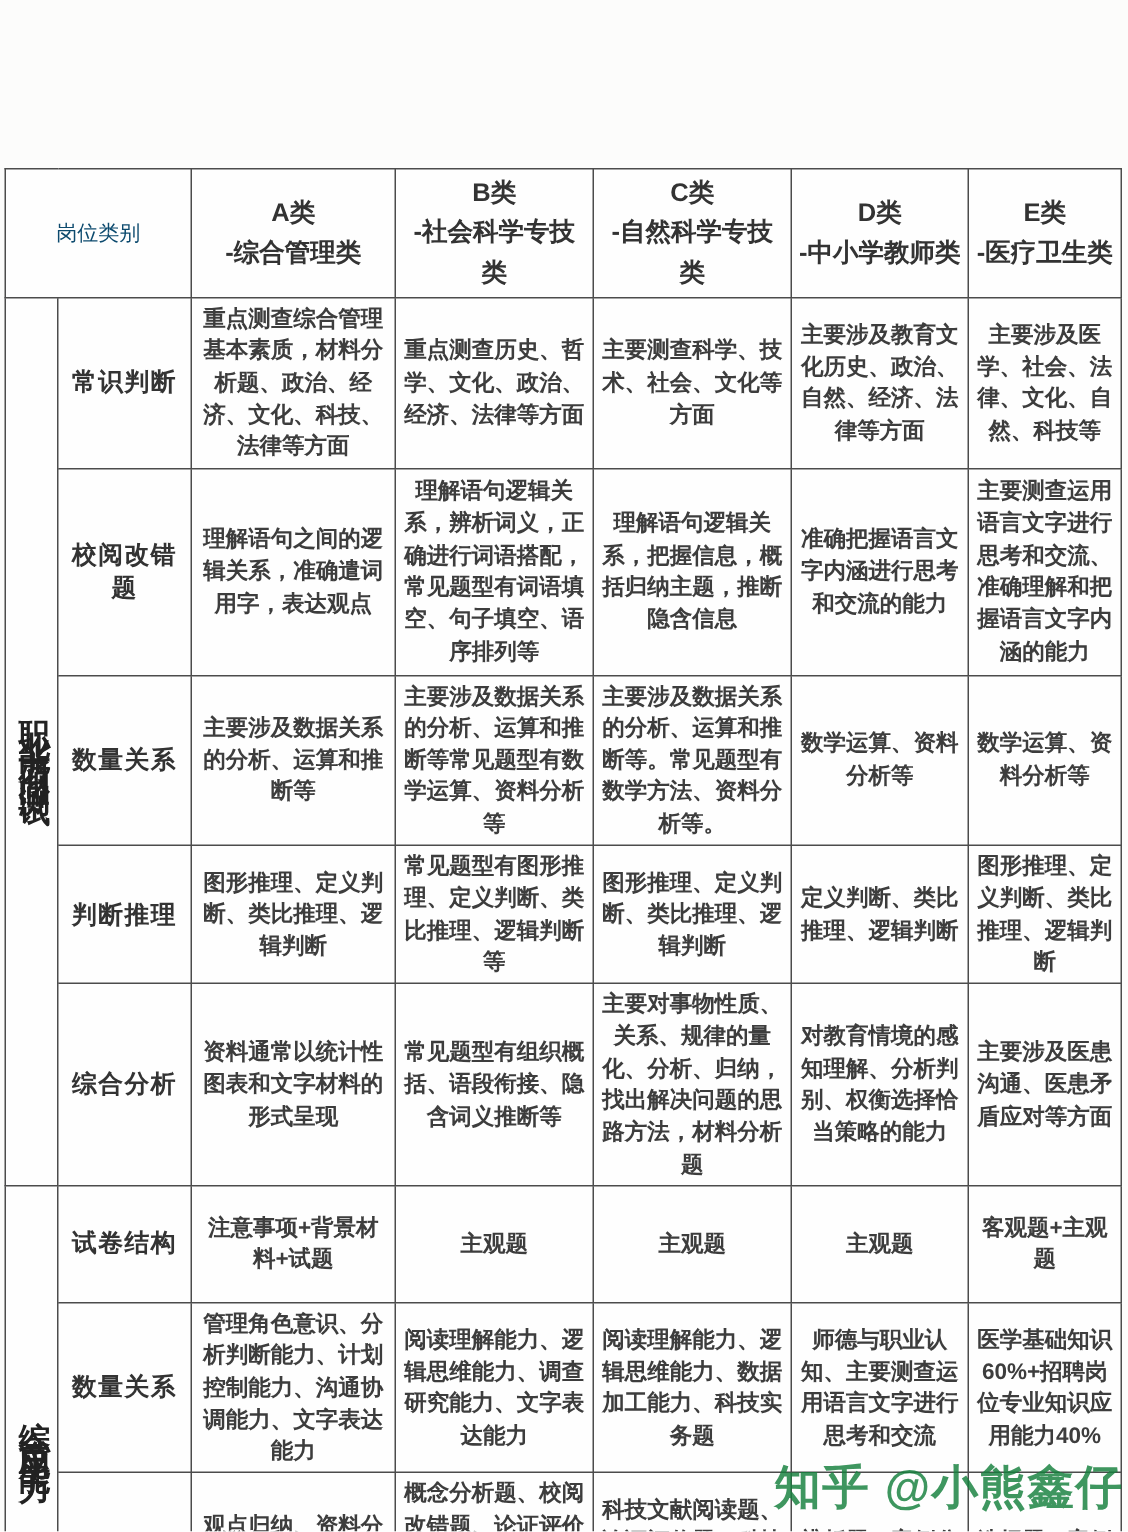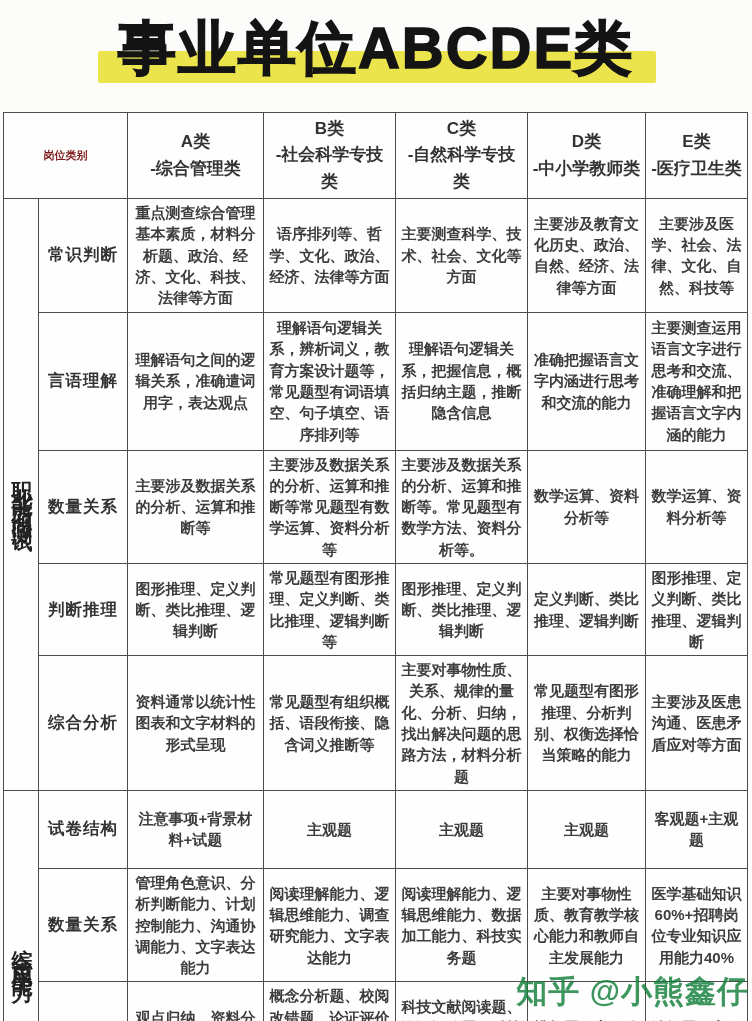--- a/index.html
+++ b/index.html
@@ -63,21 +63,21 @@
   }
   tr.hrow   { height: 76px; }
   tr.rA     { height: 102px; }
   tr.rB     { height: 138px; }
   tr.rC     { height: 105px; }
   tr.rD     { height: 85px; }
   tr.rE     { height: 117px; }
   tr.rF     { height: 78px; }
   tr.rG     { height: 108px; }
   tr.rH     { height: 120px; }
-  th.corner { font-size: 11px; font-weight: 700; color: #7f1d1d; }
+  th.corner { font-size: 14px; font-weight: 400; color: #0c4a6e; }
   th.colh   { font-size: 17px; font-weight: 700; color: #333; line-height: 1.55; }
   td.rlabel { font-size: 16.5px; font-weight: 700; color: #333; letter-spacing: 1px; margin-top: 10px; }
   td.cell   { font-size: 15px; font-weight: 600; color: #3d3d3d; line-height: 1.42; }
   td.group  { padding: 0; }
   .vtext {
     display: inline-block;
     writing-mode: vertical-rl;
     text-orientation: upright;
     font-size: 21px;
     font-weight: 800;
@@ -99,21 +99,20 @@
   }
 </style>
 </head>
 <body>
 
 <div class="page">
 
   <div class="title-wrap">
     <span class="title-inner">
       <span class="title-hl"></span>
-      <span class="title-text">事业单位ABCDE类</span>
     </span>
   </div>
 
   <table class="cmp">
     <colgroup>
       <col style="width:35px">
         <col style="width:89px">
         <col style="width:136px">
       <col style="width:132px">
         <col style="width:132px">
@@ -146,29 +145,29 @@
       </tr>
     </thead>
     <tbody>
 
       <tr class="rA">
         <td rowspan="5" class="group">
           <span class="vtext">职业能力倾向测试</span>
         </td>
         <td class="rlabel">常识判断</td>
         <td class="cell">重点测查综合管理基本素质，材料分析题、政治、经济、文化、科技、法律等方面</td>
-        <td class="cell">语序排列等、哲学、文化、政治、经济、法律等方面</td>
+        <td class="cell">重点测查历史、哲学、文化、政治、经济、法律等方面</td>
         <td class="cell">主要测查科学、技术、社会、文化等方面</td>
         <td class="cell">主要涉及教育文化历史、政治、自然、经济、法律等方面</td>
         <td class="cell">主要涉及医学、社会、法律、文化、自然、科技等</td>
       </tr>
       <tr class="rB">
-        <td class="rlabel">言语理解</td>
+        <td class="rlabel">校阅改错题</td>
         <td class="cell">理解语句之间的逻辑关系，准确遣词用字，表达观点</td>
-        <td class="cell">理解语句逻辑关系，辨析词义，教育方案设计题等，常见题型有词语填空、句子填空、语序排列等</td>
+        <td class="cell">理解语句逻辑关系，辨析词义，正确进行词语搭配，常见题型有词语填空、句子填空、语序排列等</td>
         <td class="cell">理解语句逻辑关系，把握信息，概括归纳主题，推断隐含信息</td>
         <td class="cell">准确把握语言文字内涵进行思考和交流的能力</td>
         <td class="cell">主要测查运用语言文字进行思考和交流、准确理解和把握语言文字内涵的能力</td>
       </tr>
       <tr class="rC">
         <td class="rlabel">数量关系</td>
         <td class="cell">主要涉及数据关系的分析、运算和推断等</td>
         <td class="cell">主要涉及数据关系的分析、运算和推断等常见题型有数学运算、资料分析等</td>
         <td class="cell">主要涉及数据关系的分析、运算和推断等。常见题型有数学方法、资料分析等。</td>
         <td class="cell">数学运算、资料分析等</td>
@@ -180,41 +179,41 @@
         <td class="cell">常见题型有图形推理、定义判断、类比推理、逻辑判断等</td>
         <td class="cell">图形推理、定义判断、类比推理、逻辑判断</td>
         <td class="cell">定义判断、类比推理、逻辑判断</td>
         <td class="cell">图形推理、定义判断、类比推理、逻辑判断</td>
       </tr>
       <tr class="rE">
         <td class="rlabel">综合分析</td>
         <td class="cell">资料通常以统计性图表和文字材料的形式呈现</td>
         <td class="cell">常见题型有组织概括、语段衔接、隐含词义推断等</td>
         <td class="cell">主要对事物性质、关系、规律的量化、分析、归纳，找出解决问题的思路方法，材料分析题</td>
-        <td class="cell">常见题型有图形推理、分析判别、权衡选择恰当策略的能力</td>
+        <td class="cell">对教育情境的感知理解、分析判别、权衡选择恰当策略的能力</td>
         <td class="cell">主要涉及医患沟通、医患矛盾应对等方面</td>
       </tr>
 
       <tr class="rF">
         <td rowspan="3" class="group">
           <span class="vtext">综合应用能力</span>
         </td>
         <td class="rlabel">试卷结构</td>
         <td class="cell">注意事项+背景材料+试题</td>
         <td class="cell">主观题</td>
         <td class="cell">主观题</td>
         <td class="cell">主观题</td>
         <td class="cell">客观题+主观题</td>
       </tr>
       <tr class="rG">
         <td class="rlabel">数量关系</td>
         <td class="cell">管理角色意识、分析判断能力、计划控制能力、沟通协调能力、文字表达能力</td>
         <td class="cell">阅读理解能力、逻辑思维能力、调查研究能力、文字表达能力</td>
         <td class="cell">阅读理解能力、逻辑思维能力、数据加工能力、科技实务题</td>
-        <td class="cell">主要对事物性质、教育教学核心能力和教师自主发展能力</td>
+        <td class="cell">师德与职业认知、主要测查运用语言文字进行思考和交流</td>
         <td class="cell">医学基础知识60%+招聘岗位专业知识应用能力40%</td>
       </tr>
       <tr class="rH">
         <td class="rlabel">主要题型</td>
         <td class="cell">观点归纳、资料分类、草拟信函、会务安排、应急处理、联络通知等</td>
         <td class="cell">概念分析题、校阅改错题、论证评价题、材料分析题、写作题等，每次考试从上述题型中组合选用</td>
         <td class="cell">科技文献阅读题、论证评价题、科技实务题、材料作文题。每次考试从上述题型中组合选用</td>
         <td class="cell">辨析题、案例分析题、教育方案设计题等</td>
         <td class="cell">选择题、案例分析题、实务题</td>
       </tr>

